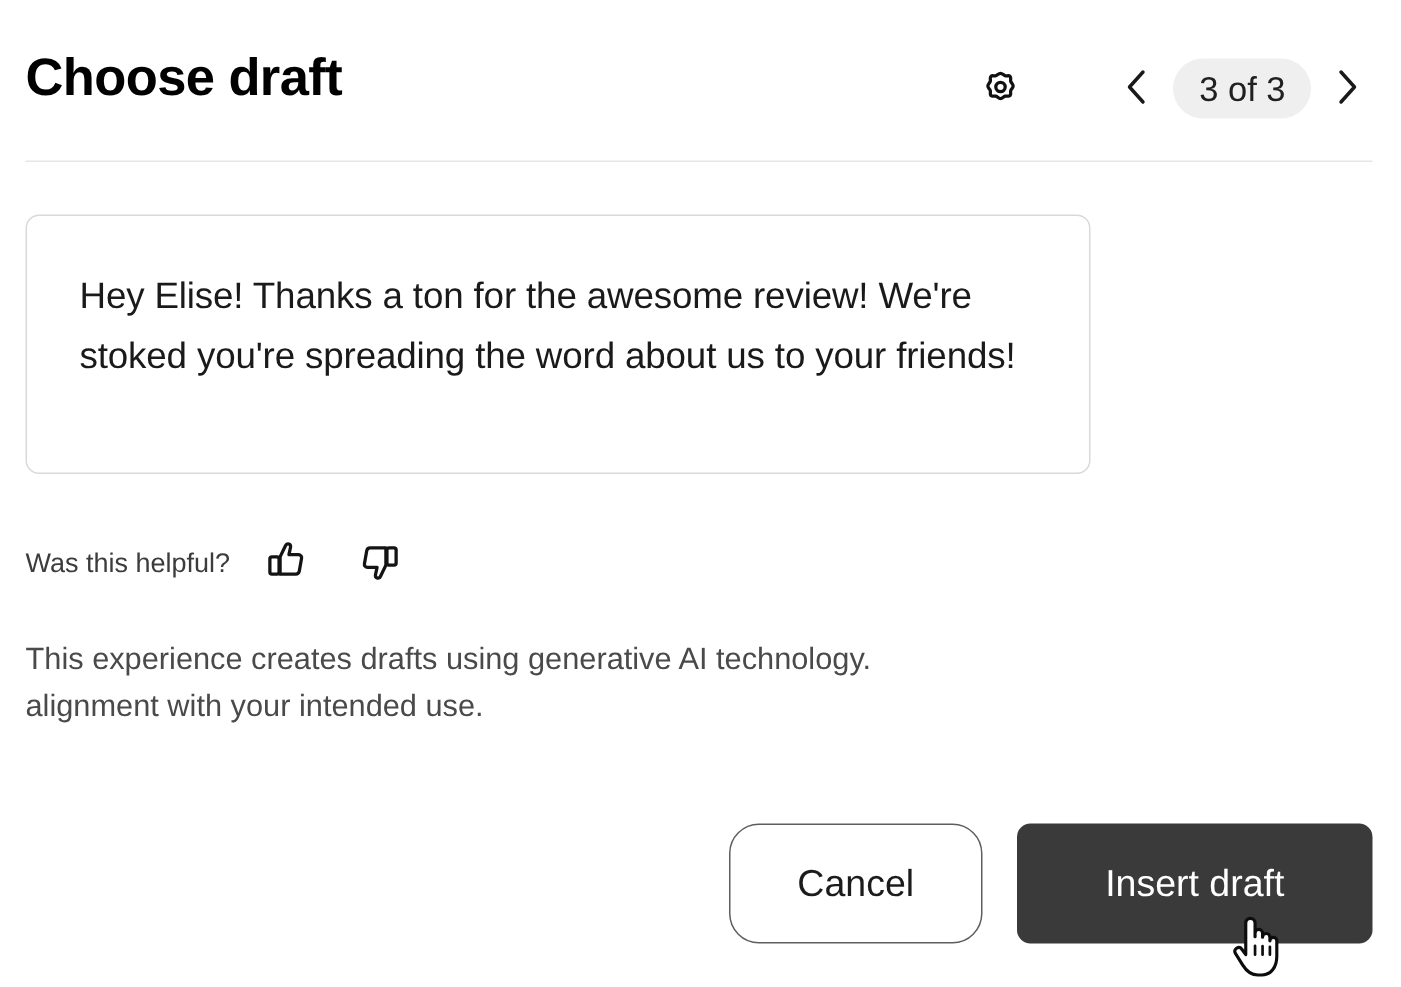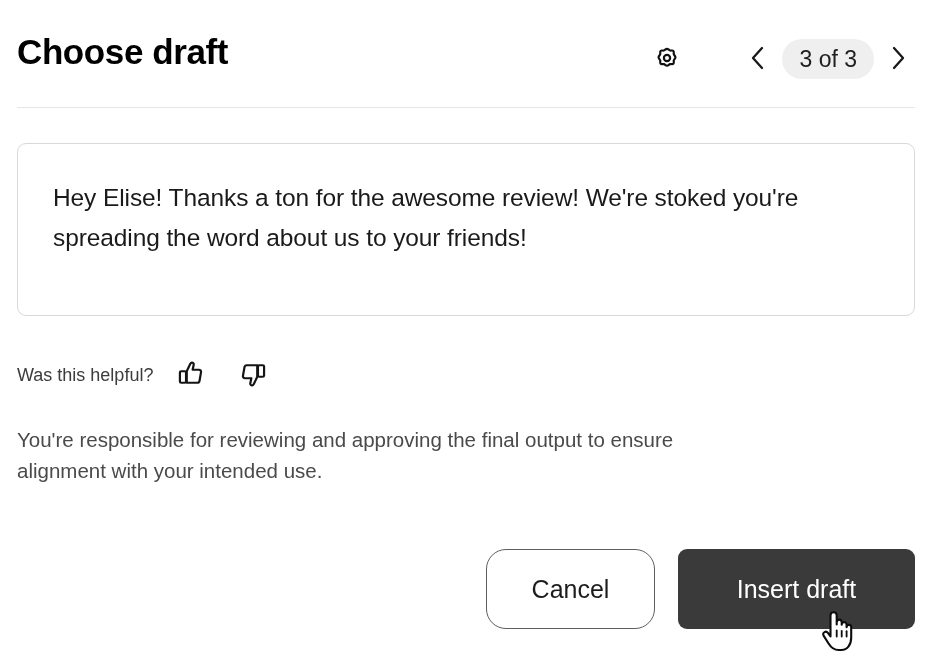--- a/index.html
+++ b/index.html
@@ -95,21 +95,21 @@
     width: 898px;
     height: 1px;
     background: #e6e6e6;
   }
 
   
   .draft-card {
     position: absolute;
     left: 17px;
     top: 143px;
-    width: 898px;
+    width: 710px;
     height: 173px;
     box-sizing: border-box;
     border: 1px solid #d9d9d9;
     border-radius: 9px;
     background: #ffffff;
     padding: 34px 35px;
   }
   .draft-text {
     font-size: 24.5px;
     line-height: 40px;
@@ -279,21 +279,21 @@
           <path d="M9.3 10.6 L12.4 4.2 C12.8 3.3 13.6 2.9 14.4 3.2 C15.2 3.5 15.5 4.3 15.3 5.2 L14.4 9.3 L19.9 9.3 C21.1 9.3 21.9 10.3 21.7 11.4 L20.4 18.8 C20.2 19.9 19.4 20.6 18.4 20.6 L9.3 20.6 Z"></path>
           <rect x="3.4" y="10.6" width="5.3" height="10" rx="1.2"></rect>
         </g>
       </svg>
     </span>
   </button>
 
 </div>
 
 <div class="disclaimer">
-  <div>You're responsible for reviewing and approving the final output to ensure</div>
+  <div>This experience creates drafts using generative AI technology.</div>
   <div>alignment with your intended use.</div>
 </div>
 
 <div class="actions">
   <button class="btn-cancel">Cancel</button>
   <button class="btn-insert">Insert draft</button>
 </div>
 
 <div class="cursor-pointer">
   <svg width="34" height="44" viewBox="0 0 34 44" aria-hidden="true">

